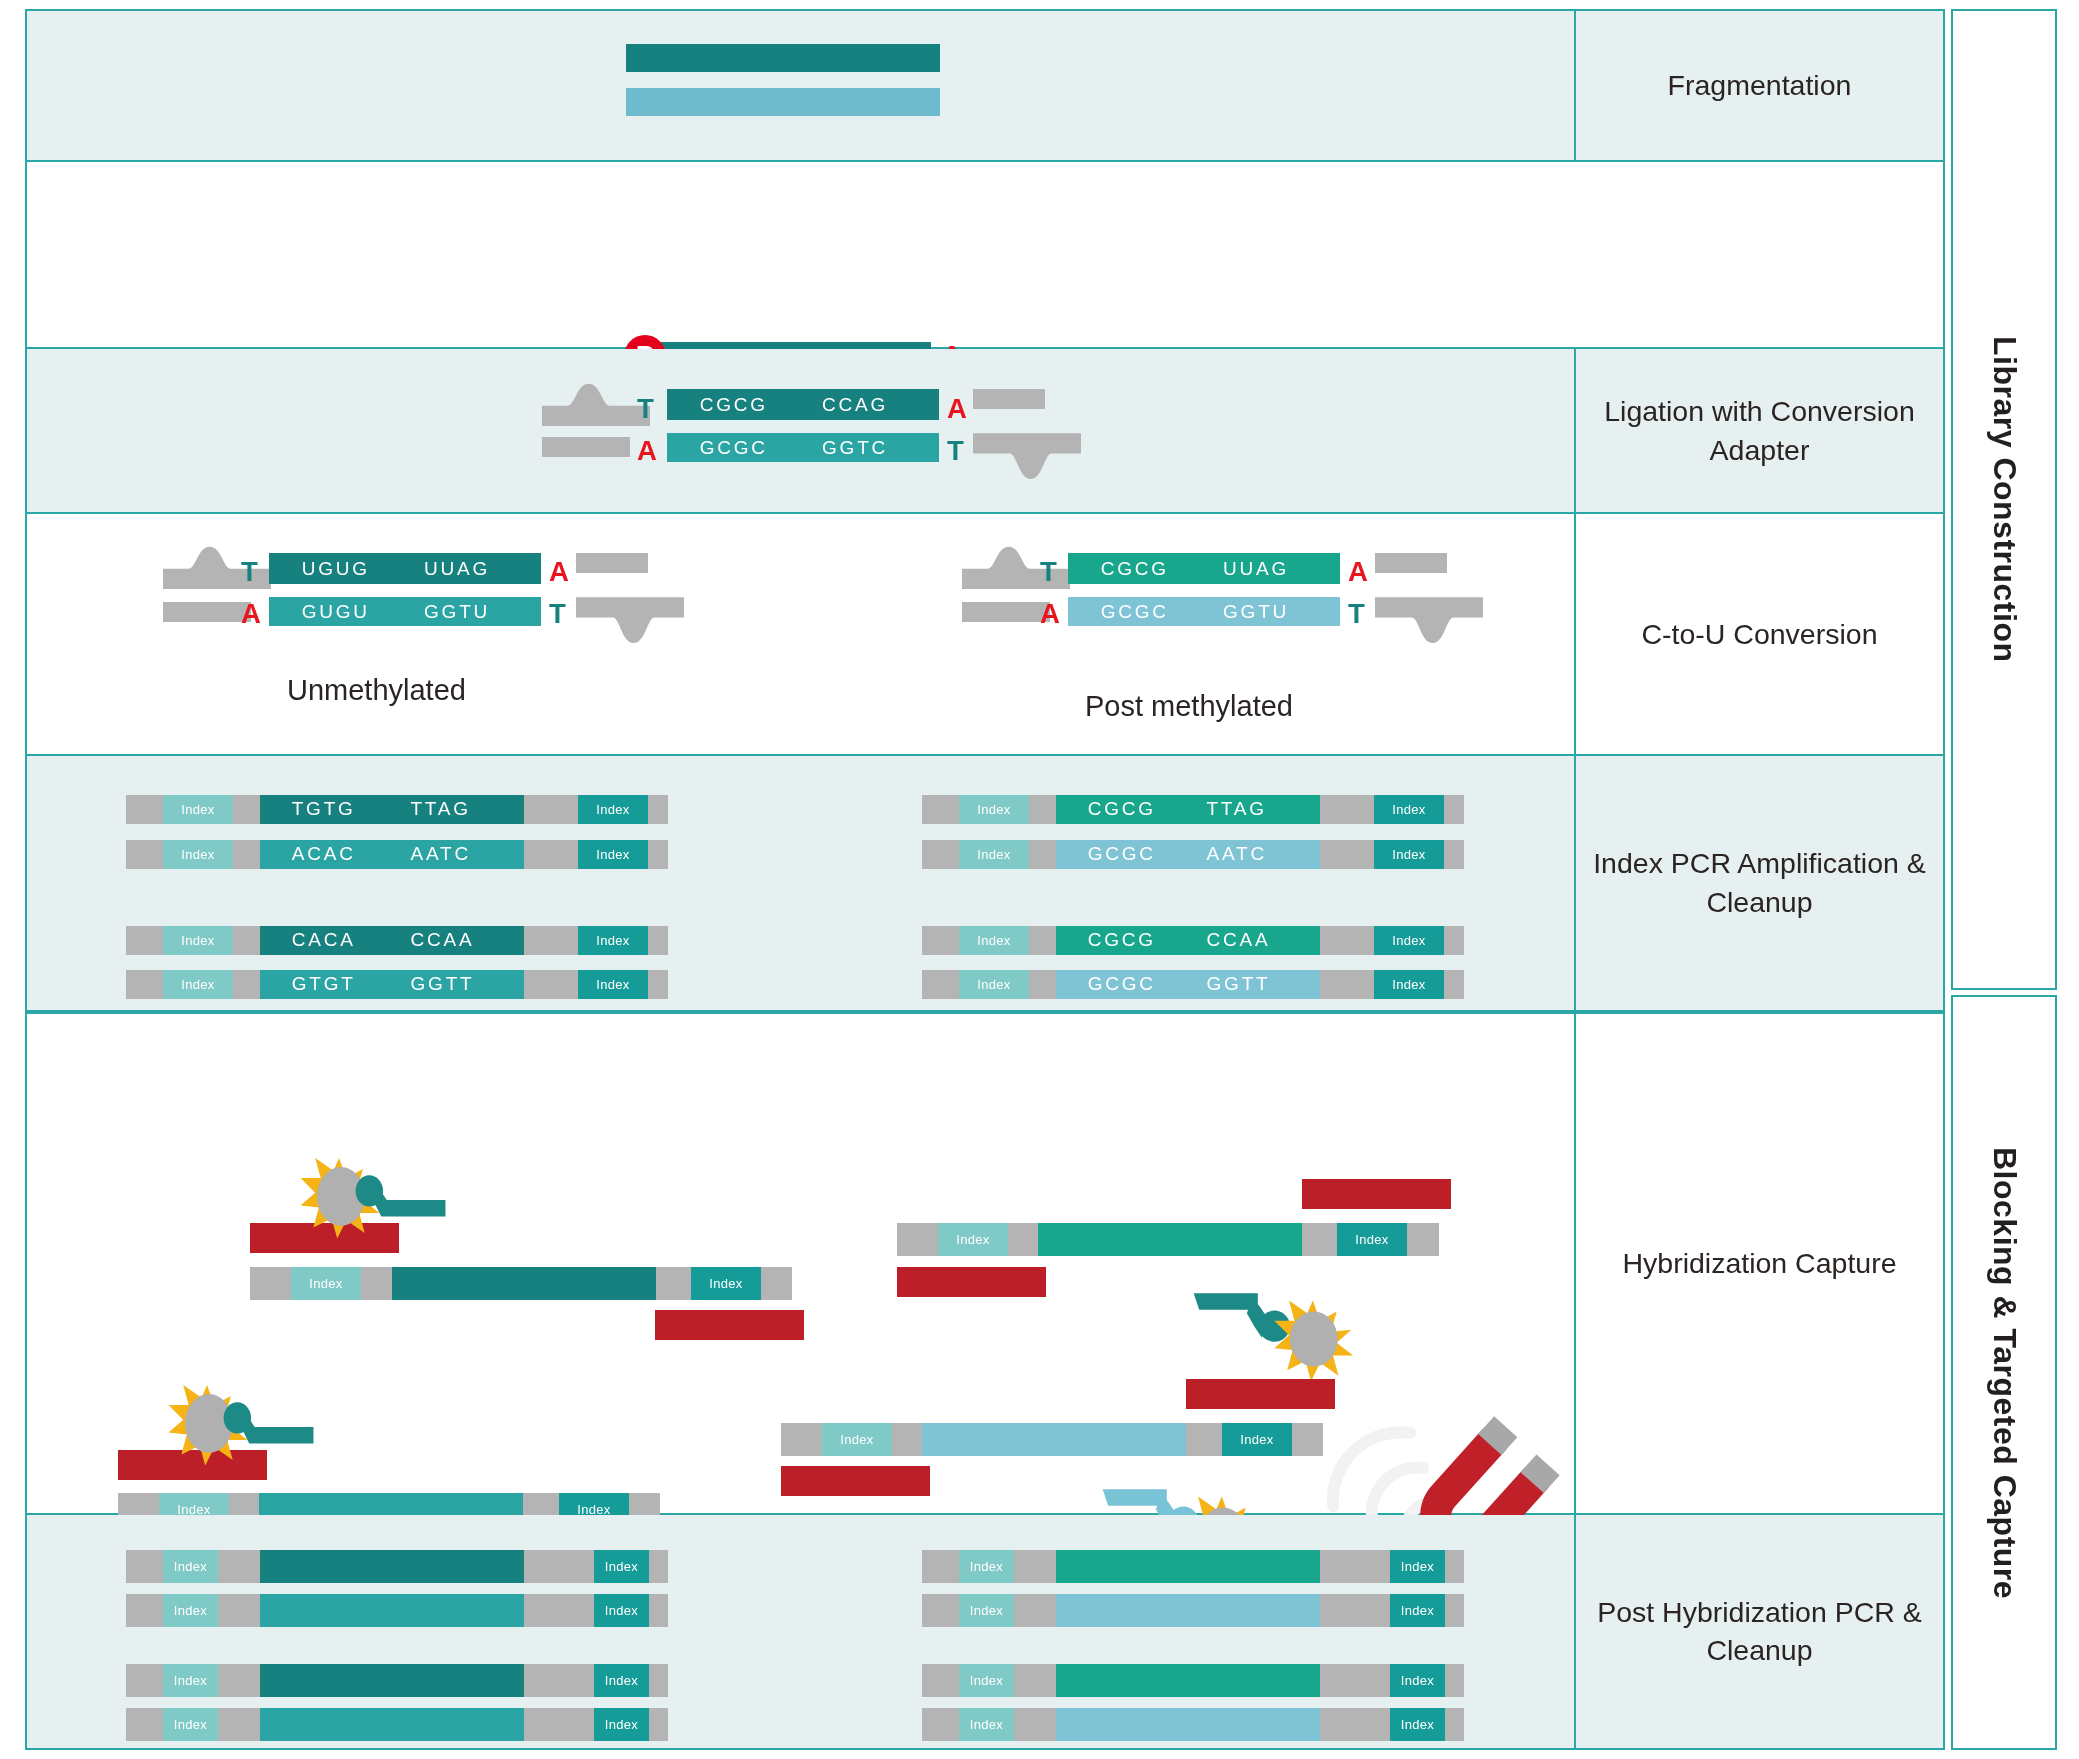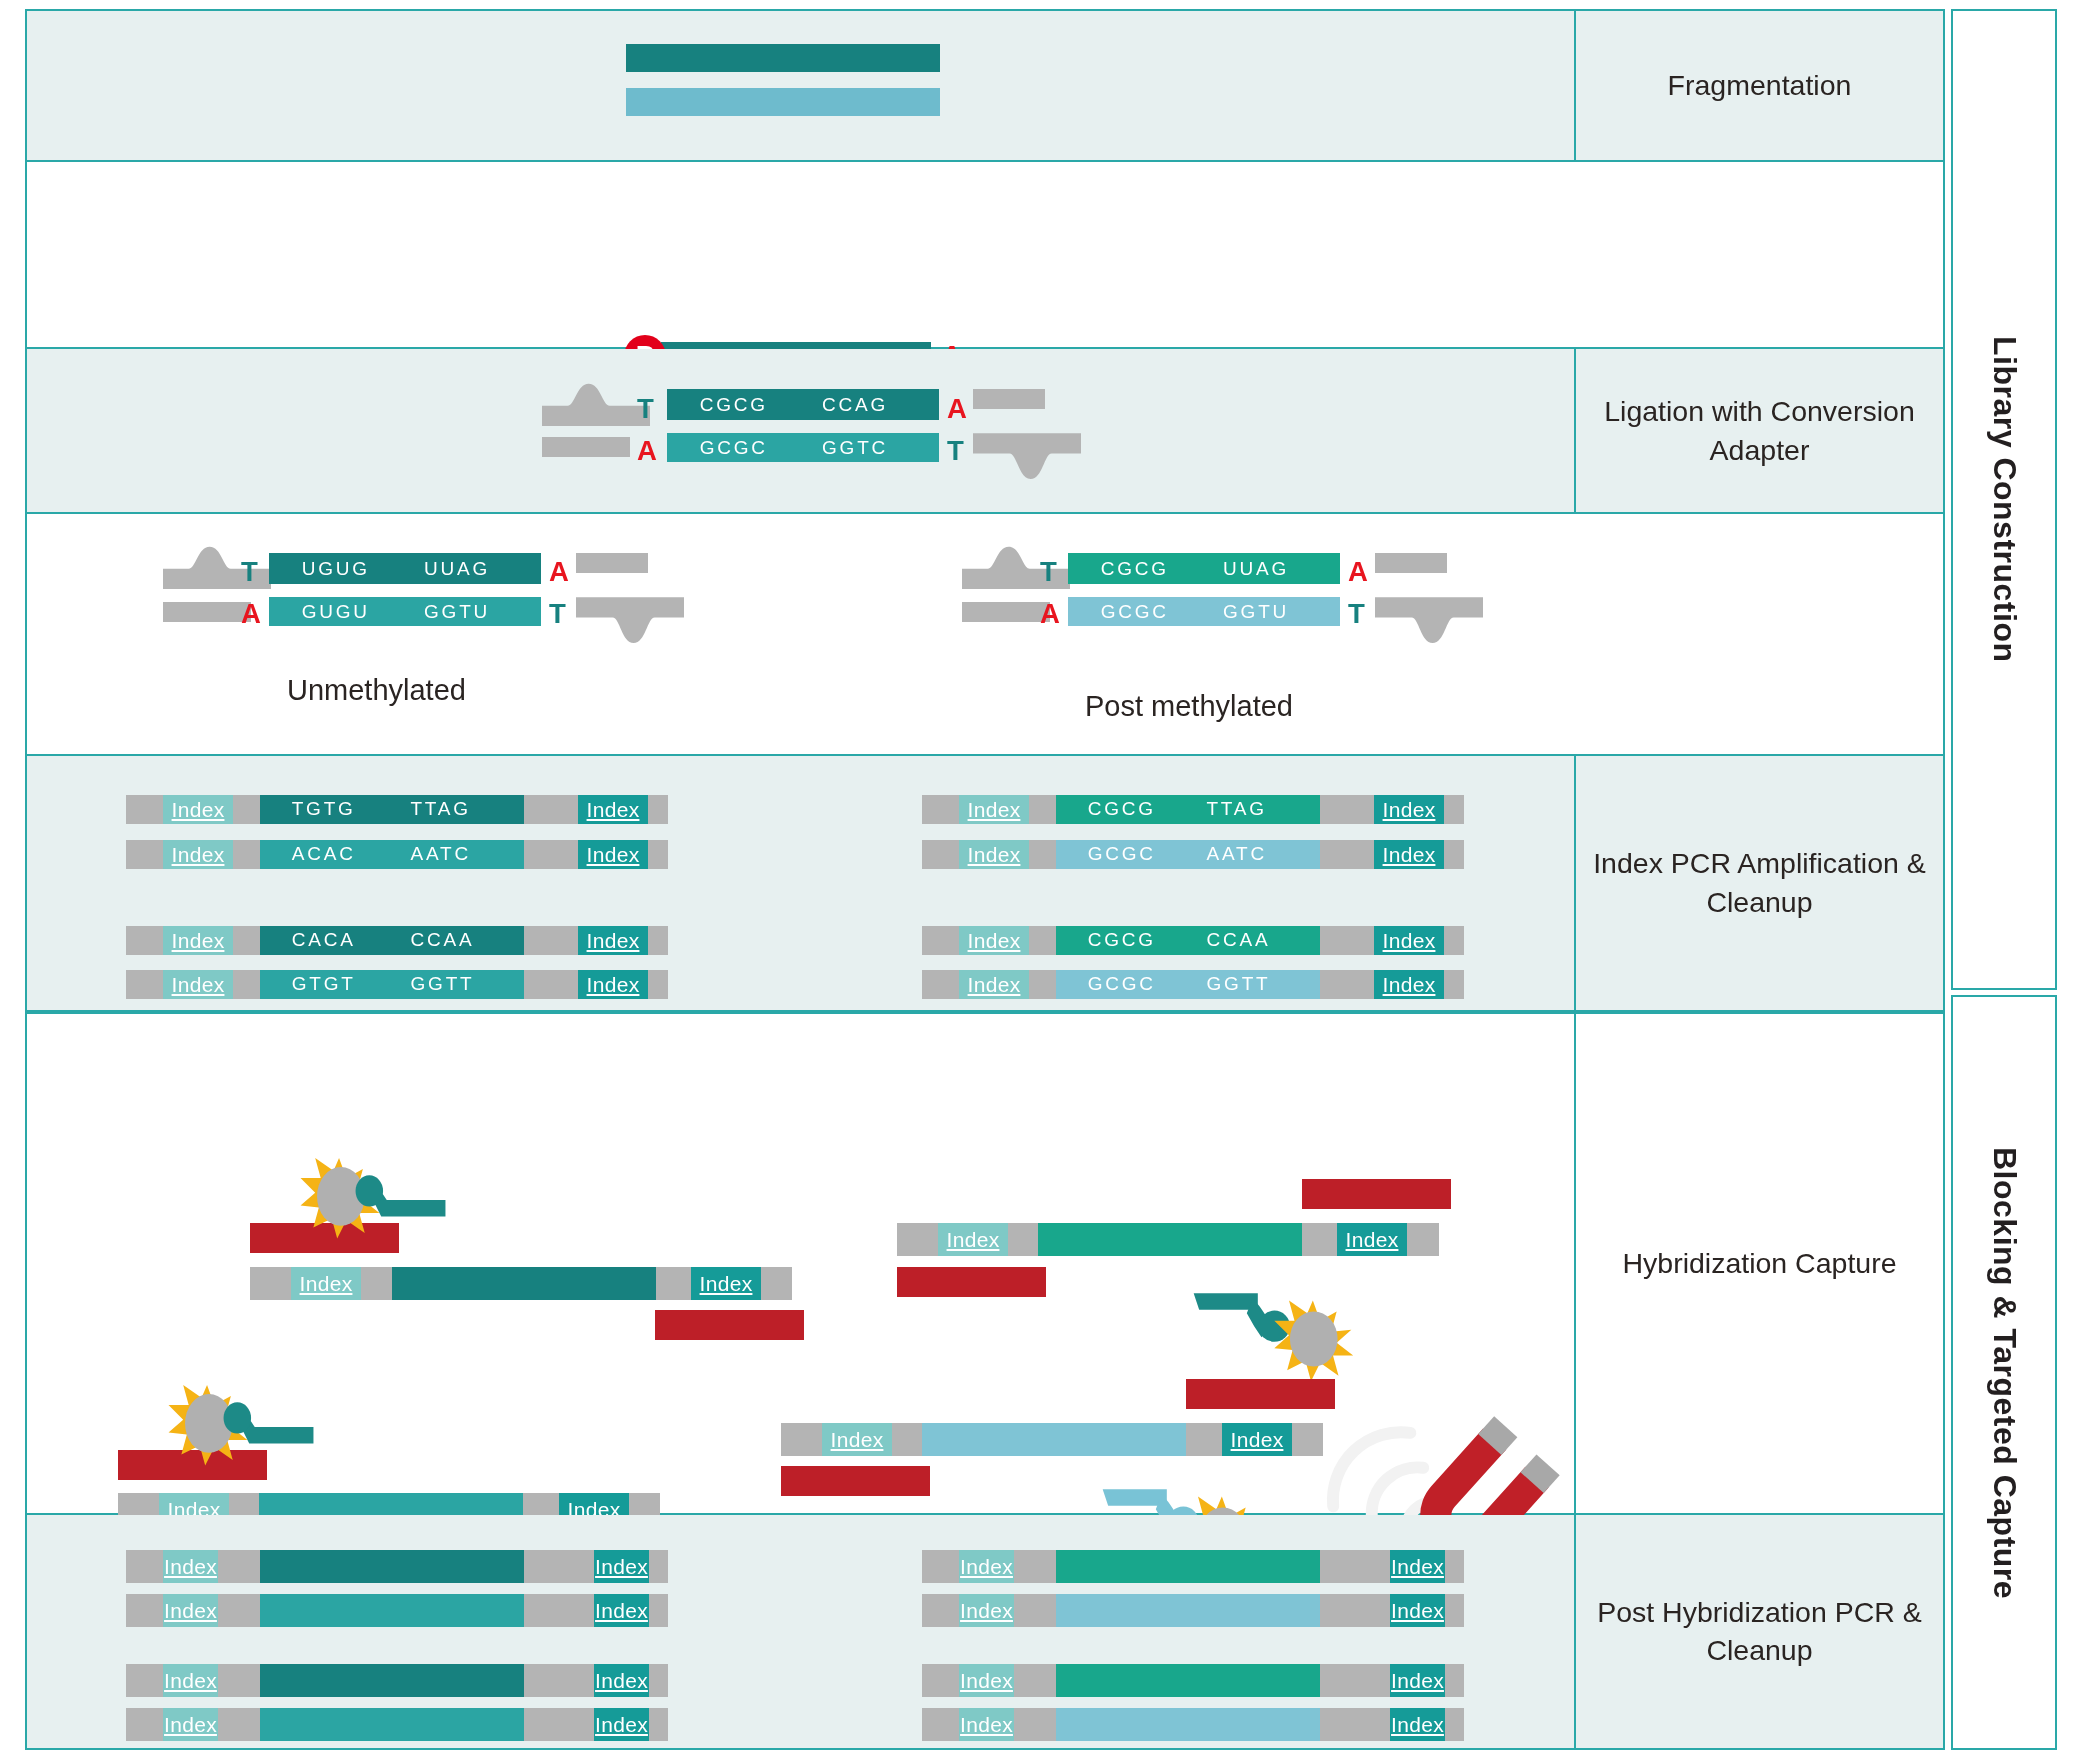--- a/index.html
+++ b/index.html
@@ -113,23 +113,22 @@
     width:42px; height:42px; border-radius:50%;
     background:#e2001a;
     color:#fff; font-weight:bold; font-size:27.5px;
     display:flex; align-items:center; justify-content:center;
   }
 
   
   .idx {
     position:absolute;
     display:flex; align-items:center; justify-content:center;
-    color:#ffffff; font-size:21px; line-height:1;
+    color:#ffffff; font-size:13px; line-height:1;
     letter-spacing:0.3px;
-    text-decoration:underline;
   }
   .idx.lt { background:#7fc9c6; }
   .idx.dk { background:#159b98; }
 
   .subcap {
     position:absolute;
     font-size:29px; color:#2a2422;
   }
 
   svg { display:block; overflow:visible; }
@@ -232,20 +231,21 @@
           <div class="seqbar blue-light" style="left:1041px; top:83px; width:272px; height:29px;">
             <span class="s-left">GCGC</span>
             <span class="s-right">GGTU</span>
           </div>
           <div class="nt teal-l" style="left:1321px; top:86px;">T</div>
           <svg class="abs" style="left:1348px; top:83px;" width="108" height="50" viewBox="0 0 118 54">
             <path d="M0,0 L118,0 L118,22 L86,22 C78,22 76,50 63,50 C50,50 48,22 40,22 L0,22 Z" fill="#b4b4b4"></path>
           </svg>
           <div class="subcap" style="left:1058px; top:176px;">Post methylated</div>
         </div>
+        <div class="row-label">C-to-U Conversion</div>
       </div>
 
       <div class="row tinted section-end" style="height:267px;">
         <div class="row-art">
 
           <div class="bar gray" style="left:99px; top:39px; width:542px; height:29px;"></div>
           <div class="idx lt" style="left:136px; top:39px; width:70px; height:29px;">Index</div>
           <div class="seqbar teal-dark" style="left:233px; top:39px; width:264px; height:29px;">
             <span class="s-left">TGTG</span>
             <span class="s-right">TTAG</span>

